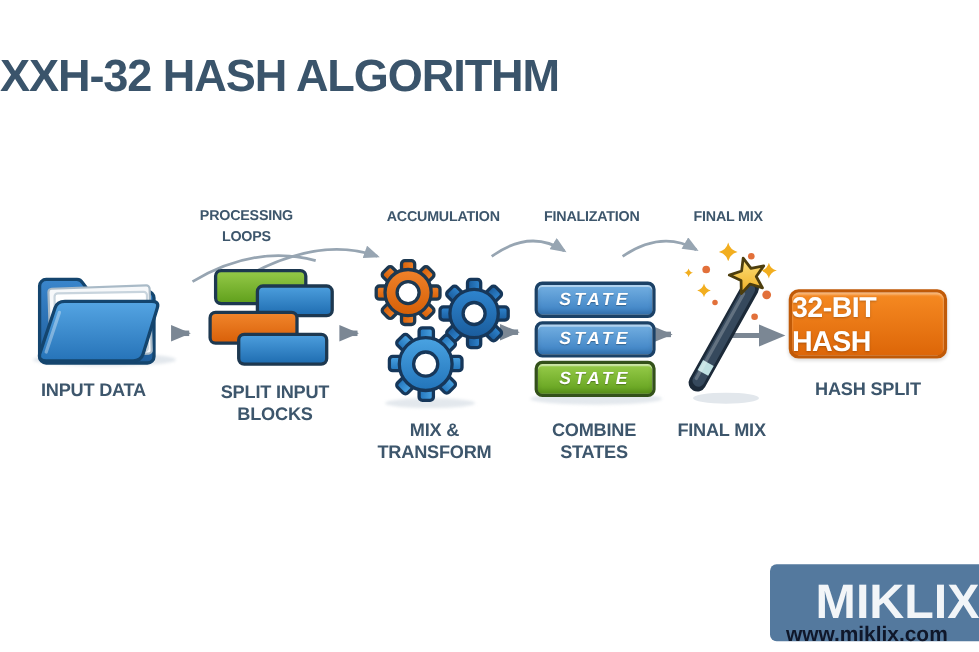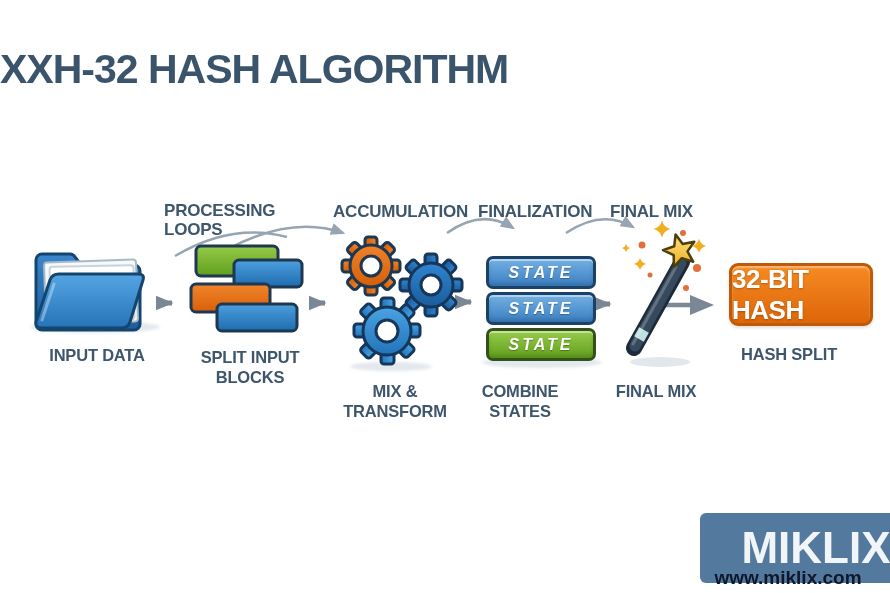--- a/index.html
+++ b/index.html
@@ -1,38 +1,38 @@
 <!DOCTYPE html>
 <html><head>
 <meta charset="utf-8">
 <style>
   html,body{margin:0;padding:0;background:#fff;}
   #canvas{position:relative;width:890px;height:593px;background:#ffffff;overflow:hidden;
           font-family:"Liberation Sans", sans-serif;}
   .abs{position:absolute;}
   #title{top:46px;left:0;width:860px;font-size:41px;font-weight:bold;
          color:#3a546b;letter-spacing:-1px;}
-  .phase{font-size:17px;font-weight:bold;color:#3d566c;line-height:19px;letter-spacing:-0.2px;margin-top:15px;}
+  .phase{font-size:13px;font-weight:bold;color:#3d566c;text-align:center;line-height:19px;letter-spacing:-0.2px;}
   .caption{font-size:16.5px;font-weight:bold;color:#3d566c;text-align:center;line-height:20px;letter-spacing:-0.2px;}
   .shadow{background:#e3e8ed;border-radius:50%;filter:blur(1.5px);}
   
   .state-box{position:absolute;left:0;width:104px;height:27px;border-radius:7px;
              display:flex;align-items:center;justify-content:center;
              font-size:16px;font-weight:bold;color:#ffffff;letter-spacing:3px;
              text-shadow:0 1px 1px rgba(0,0,0,.3);
              box-shadow:inset 0 2px 0 rgba(255,255,255,.45), inset 0 -3px 4px rgba(0,0,0,.12);}
   .state-blue{background:linear-gradient(#74b0e2,#3a7fc2);border:3px solid #1b4166;}
   .state-green{background:linear-gradient(#97cc4a,#619f1c);border:3px solid #33511a;}
   
   #hash-box{left:717px;top:263px;width:138px;height:57px;border-radius:9px;
             background:linear-gradient(#f68a22,#dd6608);border:3px solid #c05a08;
             display:flex;align-items:center;justify-content:center;
             box-shadow:inset 0 2px 2px rgba(255,255,255,.4), 0 2px 3px rgba(0,0,0,.12);
             font-size:26px;font-weight:bold;color:#fff;letter-spacing:-0.5px;
-            text-shadow:0 1px 2px rgba(0,0,0,.25);margin-left:12px;}
+            text-shadow:0 1px 2px rgba(0,0,0,.25);}
   
   #logo-box{left:700px;top:513px;width:176px;height:70px;background:#54799e;border-radius:6px;
             display:flex;align-items:center;justify-content:center;
             font-size:44px;font-weight:bold;color:#f2f5f8;letter-spacing:0px;padding-left:28px;}
   #logo-url{left:700px;top:567px;width:176px;text-align:center;font-size:19px;font-weight:bold;color:#0f172a;}
   svg{display:block;}
 </style>
 </head>
 <body>
 
@@ -79,21 +79,21 @@
         <stop offset="0" stop-color="#55a5e3"></stop>
           <stop offset="1" stop-color="#2673b8"></stop>
       </linearGradient>
     </defs>
     <path d="M14 18 h28 a6 6 0 0 1 5 3 l6 8 h53 a6 6 0 0 1 6 6 v53 a6 6 0 0 1 -6 6 H14 a6 6 0 0 1 -6 -6 V24 a6 6 0 0 1 6 -6 z" fill="url(#fBack)" stroke="#14456e" stroke-width="3"></path>
     <rect x="17" y="25" width="92" height="62" rx="3" fill="#f6f8fa" stroke="#a9bac7" stroke-width="2" transform="rotate(-2 63 56)"></rect>
     <rect x="22" y="30" width="84" height="54" rx="3" fill="#ffffff" stroke="#c8d4dd" stroke-width="2" transform="rotate(-1 64 57)"></rect>
     <path d="M8 86 L22 44 q2 -6 9 -6 h79 q7 0 5 6 L102 86 q-2 6 -9 6 H14 q-7 0 -6 -6 z" fill="url(#fFront)" stroke="#14456e" stroke-width="3" stroke-linejoin="round"></path>
     <path d="M14 84 L26 48" stroke="rgba(255,255,255,.35)" stroke-width="3" stroke-linecap="round"></path>
   </svg>
-  <div class="abs caption" style="left:32px;top:345px;width:130px;">INPUT DATA</div>
+  <div class="abs caption" style="left:20px;top:345px;width:130px;">INPUT DATA</div>
 
   <svg class="abs" style="left:188px;top:240px;" width="120" height="95" viewBox="0 0 120 95">
     <defs>
       <linearGradient id="gGreen" x1="0" y1="0" x2="0" y2="1">
         <stop offset="0" stop-color="#96ca49"></stop>
           <stop offset="1" stop-color="#5f9f1b"></stop>
       </linearGradient>
       <linearGradient id="gBlue" x1="0" y1="0" x2="0" y2="1">
         <stop offset="0" stop-color="#4d9fde"></stop>
           <stop offset="1" stop-color="#1e6cb0"></stop>
@@ -161,21 +161,21 @@
     </g>
   </svg>
   <div class="abs caption" style="left:325px;top:381px;width:140px;">MIX &amp; TRANSFORM</div>
 
   <div class="abs shadow" style="left:482px;top:357px;width:120px;height:11px;"></div>
   <div class="abs" style="left:486px;top:256px;width:110px;height:104px;font-style:italic;">
     <div class="state-box state-blue" style="top:0;">STATE</div>
     <div class="state-box state-blue" style="top:36px;">STATE</div>
     <div class="state-box state-green" style="top:72px;">STATE</div>
   </div>
-  <div class="abs caption" style="left:450px;top:381px;width:140px;">COMBINE STATES</div>
+  <div class="abs caption" style="left:470px;top:381px;width:140px;">COMBINE STATES</div>
 
   <svg class="abs" style="left:612px;top:218px;" width="100" height="150" viewBox="0 0 100 150">
     <defs>
       <linearGradient id="starGold" x1="0" y1="0" x2="0" y2="1">
         <stop offset="0" stop-color="#fce27d"></stop>
           <stop offset="1" stop-color="#efae22"></stop>
       </linearGradient>
       <path id="sp4" d="M0,-10 Q2,-2 10,0 Q2,2 0,10 Q-2,2 -10,0 Q-2,-2 0,-10 Z"></path>
     </defs>
     <ellipse cx="48" cy="144" rx="30" ry="5" fill="#e2e7ec"></ellipse>

